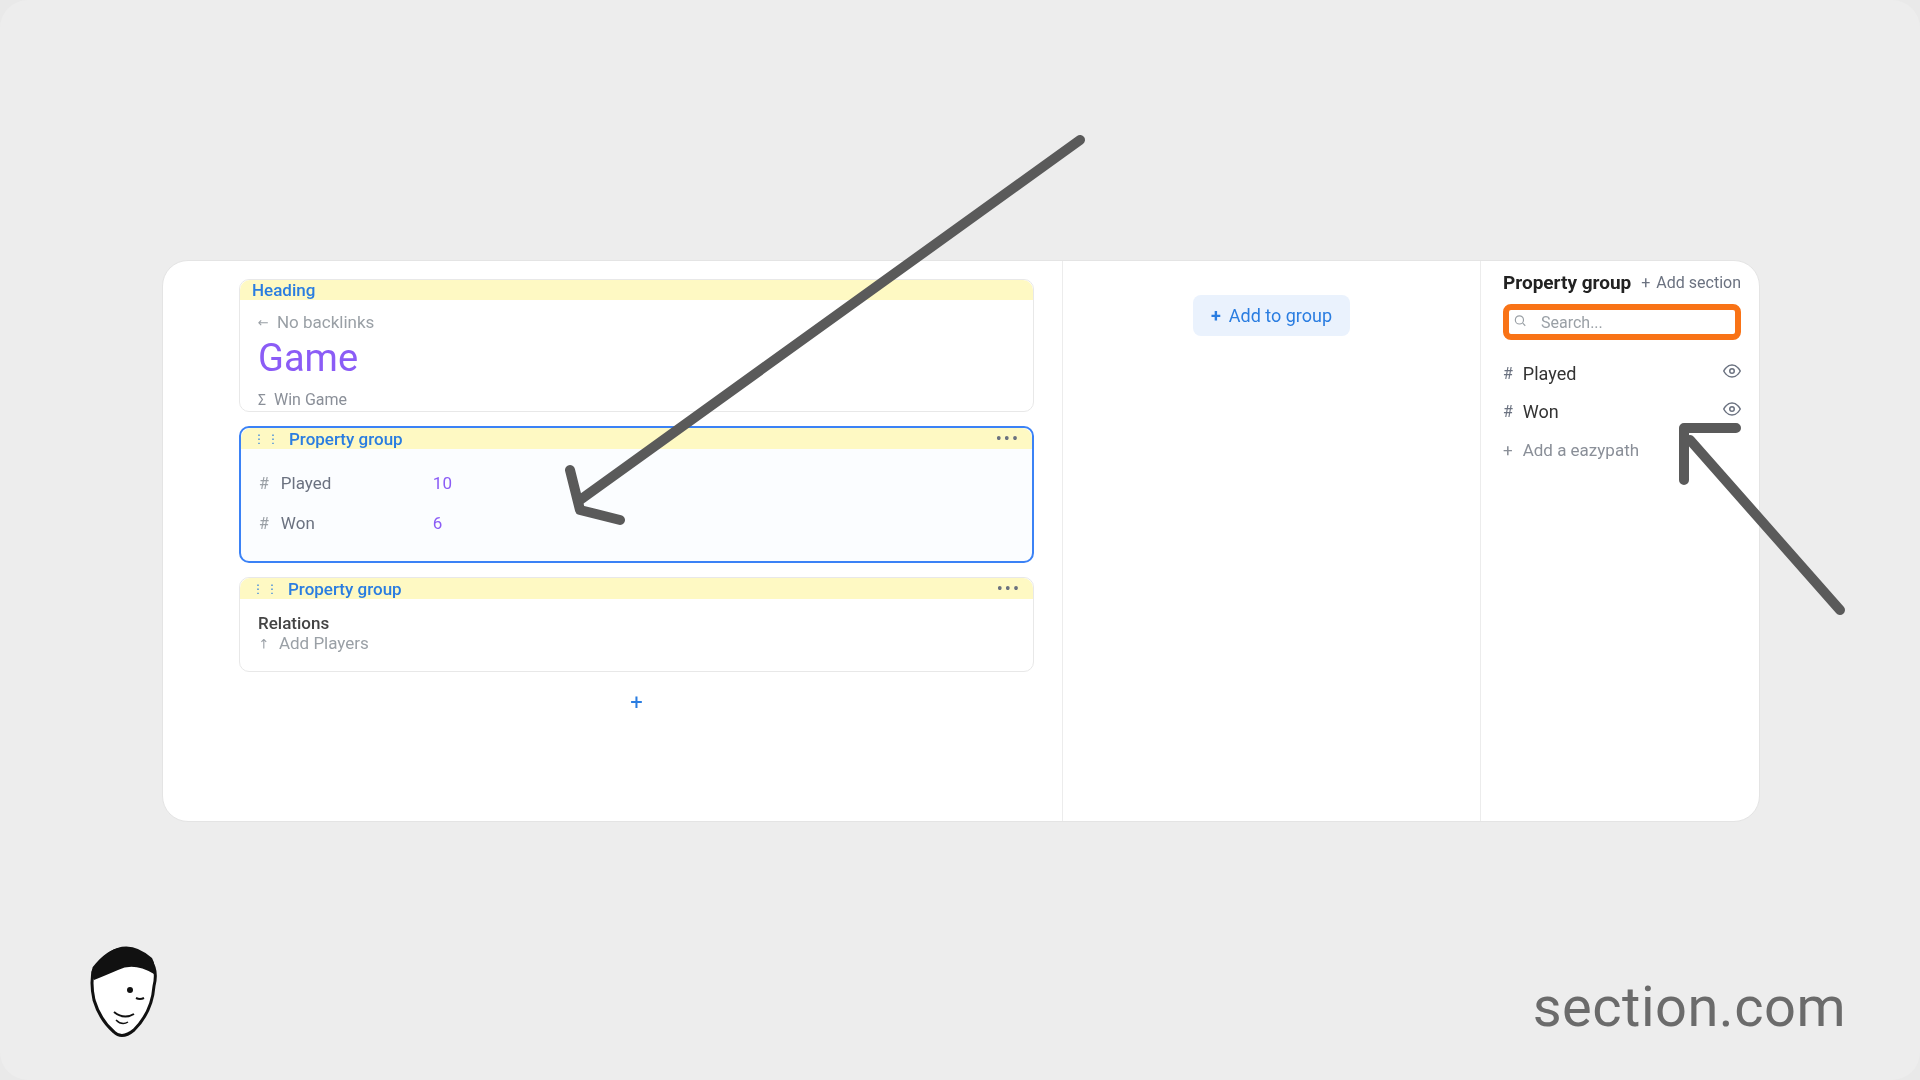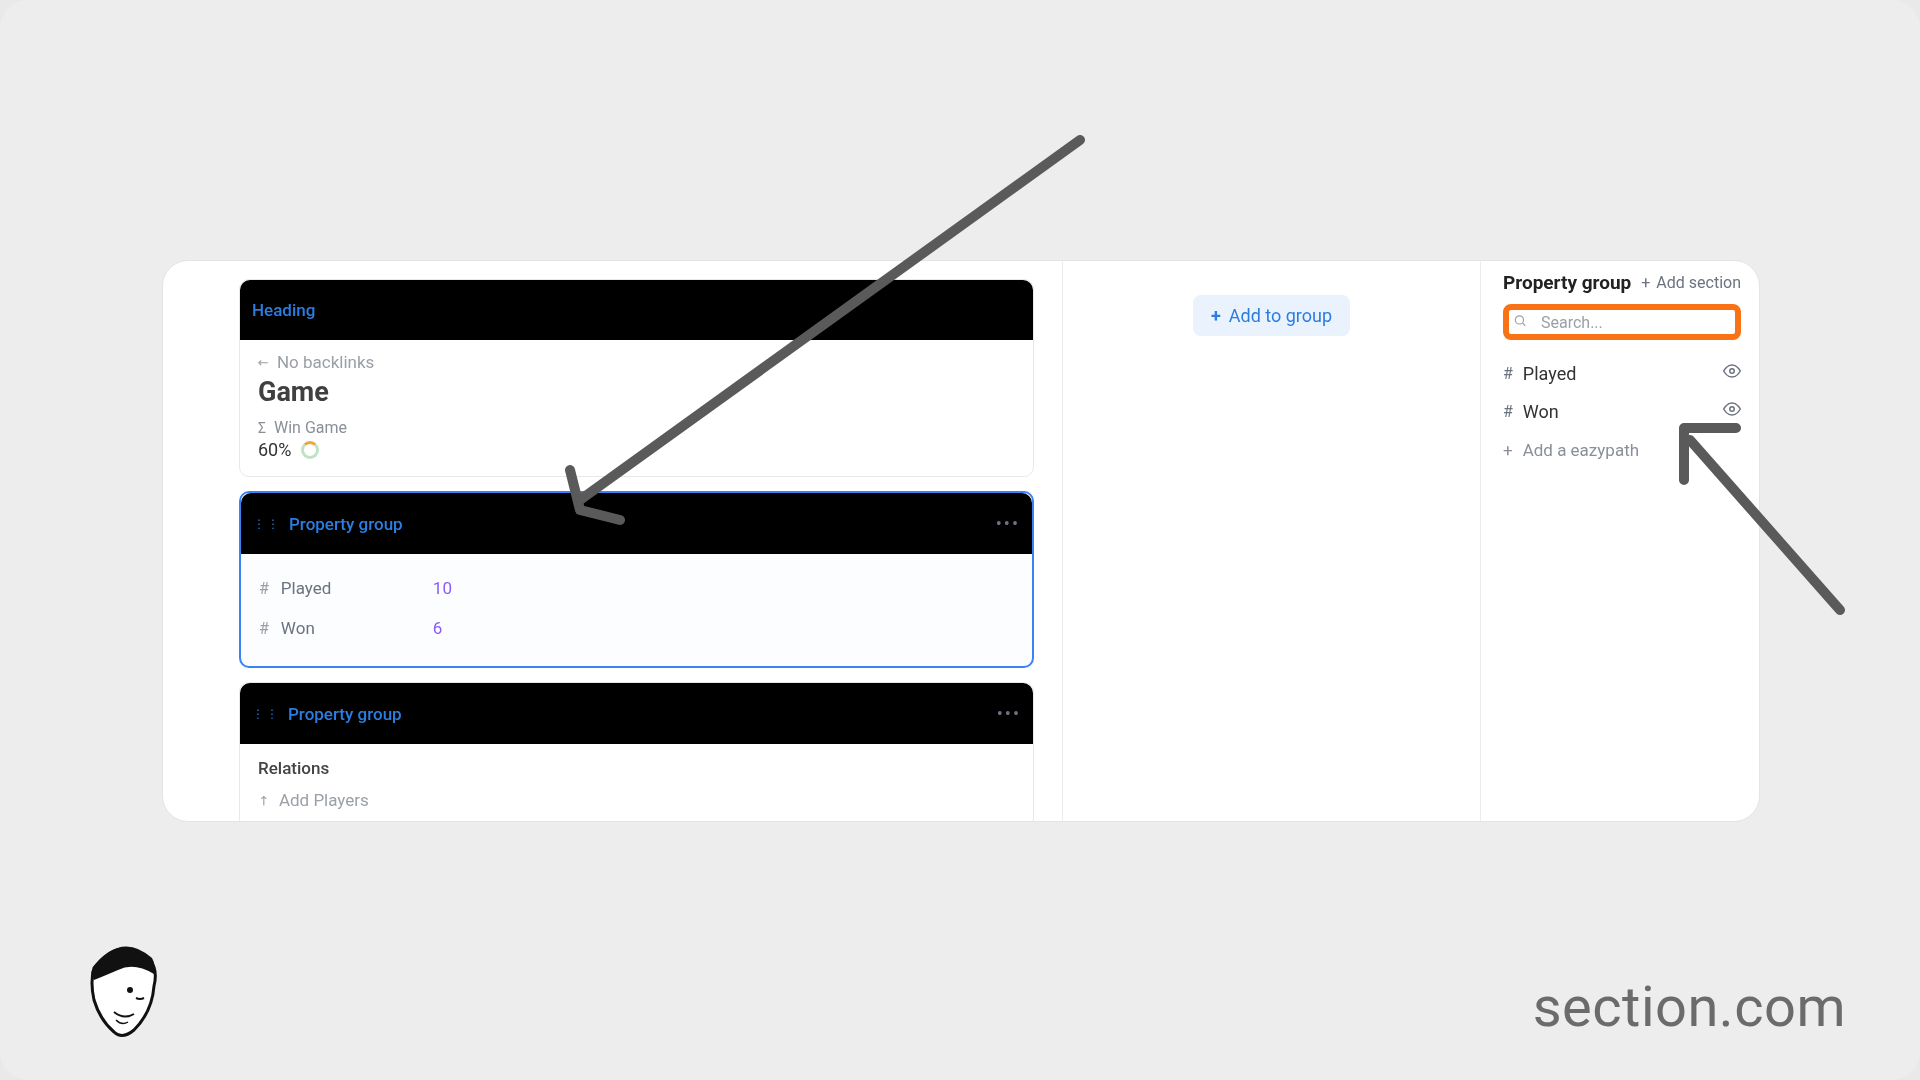--- a/index.html
+++ b/index.html
@@ -6,48 +6,48 @@
 body{width:1920px;height:1080px;background:#e9e9e9;position:relative;overflow:hidden}
 .outer-frame{position:absolute;inset:0;border-radius:28px;background:#ededed}
 .app-window{position:absolute;left:162px;top:260px;width:1598px;height:562px;background:#fff;border:1px solid #e4e4e4;border-radius:26px;display:flex;overflow:hidden}
 .col-main{flex:0 0 900px;padding:10px 28px 0 0;border-right:1px solid #ececec}
 .col-mid{flex:1;border-right:1px solid #ececec;padding:22px 28px}
 .col-side{flex:0 0 278px;padding:10px 18px 0 22px}
 
 
 .card{border:1px solid #e8e8e8;border-radius:10px;margin-left:76px;margin-top:8px;background:#fff}
 .card.selected{border:2px solid #3b82f6;background:#fbfdff}
-.card-header{display:flex;align-items:center;justify-content:space-between;padding:20px 12px;background:#000000;border-radius:10px 10px 0 0}
+.card-header{display:flex;align-items:center;justify-content:space-between;padding:0 12px;background:#fef9c3;border-radius:10px 10px 0 0}
 .card-header-left{display:flex;align-items:center;gap:8px}
 .card-title{color:#2a7de1;font-size:17px;font-weight:500}
 .dots-btn{color:#6b7280;font-size:18px;letter-spacing:2px;cursor:pointer}
 .drag-icon{color:#2a7de1;font-size:12px;letter-spacing:2px}
 .drag-icon::before{content:"⋮⋮"}
 
 .backlinks{display:flex;align-items:center;gap:8px;padding:12px 18px 0 18px;color:#9aa0a6;font-size:17px}
 .bl-icon{display:inline-block;transform:rotate(45deg);font-size:13px}
-.page-title{padding:4px 18px 10px 18px;font-size:27px;font-weight:700;color:#404040}
+.page-title{padding:4px 18px 10px 18px;font-size:38px;font-weight:400;color:#8b5cf6}
 .winrate-row{display:flex;align-items:center;gap:8px;padding:0 18px 2px 18px;color:#8a8f98;font-size:16px}
 .sigma{font-size:14px}
 .winrate-val-row{display:flex;align-items:center;gap:10px;padding:0 18px 16px 18px}
 .winrate-val{font-size:18px;color:#333}
 .spinner{width:18px;height:18px;border:3px solid #bde3c7;border-top-color:#f2a33c;border-radius:50%}
 
 
 .prop-card{margin-top:14px}
 .prop-list{padding:14px 18px 18px 18px}
 .prop-row{display:flex;align-items:center;gap:12px;padding:10px 0;color:#333;font-size:17px}
 .prop-icon{color:#9aa0a6;font-size:16px}
 .prop-label{color:#6b7280;min-width:140px}
 .prop-value{color:#8b5cf6}
 
 
 .rel-card{margin-top:14px}
 .rel-body{padding:14px 18px 18px 18px}
-.rel-title{color:#444;font-size:17px;font-weight:500;margin-bottom:12px}
+.rel-title{color:#444;font-size:17px;font-weight:500;margin-bottom:0}
 .rel-add{display:flex;align-items:center;gap:10px;color:#9aa0a6;font-size:17px}
 .rel-arrow{display:inline-block;transform:rotate(-45deg);font-size:13px}
 
 .add-block{display:flex;justify-content:center;margin:18px 0 0 76px}
 .plus-btn{color:#2a7de1;font-size:22px;cursor:pointer}
 
 
 .add-to-panel{display:inline-flex;align-items:center;gap:8px;background:#eaf2fd;color:#2a7de1;border-radius:8px;padding:10px 18px;font-size:18px;cursor:pointer;margin:12px auto 0 auto}
 .col-mid{text-align:center}
 .atp-plus{font-weight:700}
@@ -86,24 +86,20 @@
       </div>
       <div class="backlinks">
         <span class="bl-icon">↙</span>
         <span>No backlinks</span>
       </div>
       <div class="page-title">Game</div>
       <div class="winrate-row">
         <span class="sigma">Σ</span>
         <span>Win Game</span>
       </div>
-      <div class="winrate-val-row">
-        <span class="winrate-val">60%</span>
-        <span class="spinner"></span>
-      </div>
     </div>
 
     <div class="card selected prop-card">
       <div class="card-header">
         <div class="card-header-left">
           <span class="drag-icon"></span>
           <span class="card-title">Property group</span>
         </div>
         <span class="dots-btn">•••</span>
       </div>

